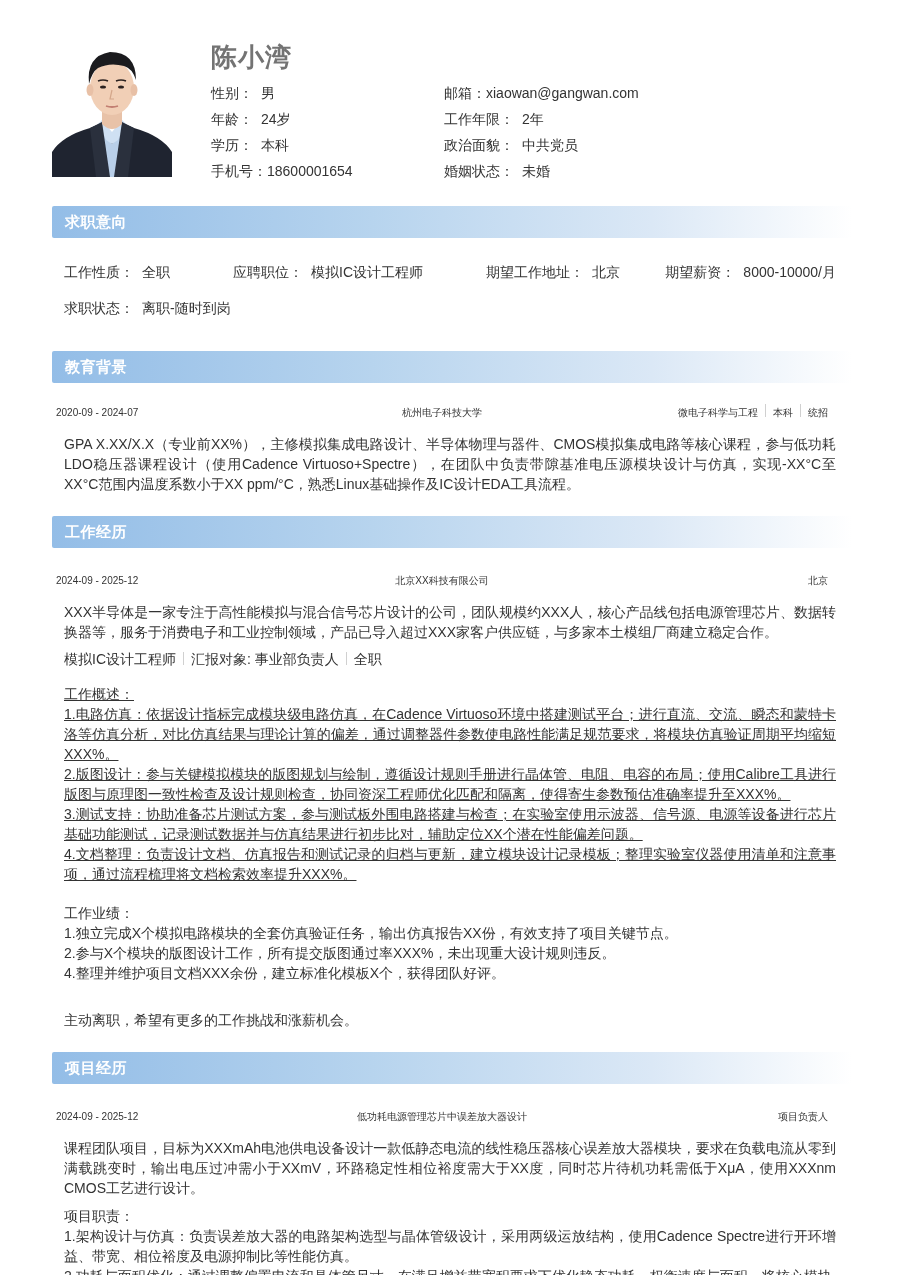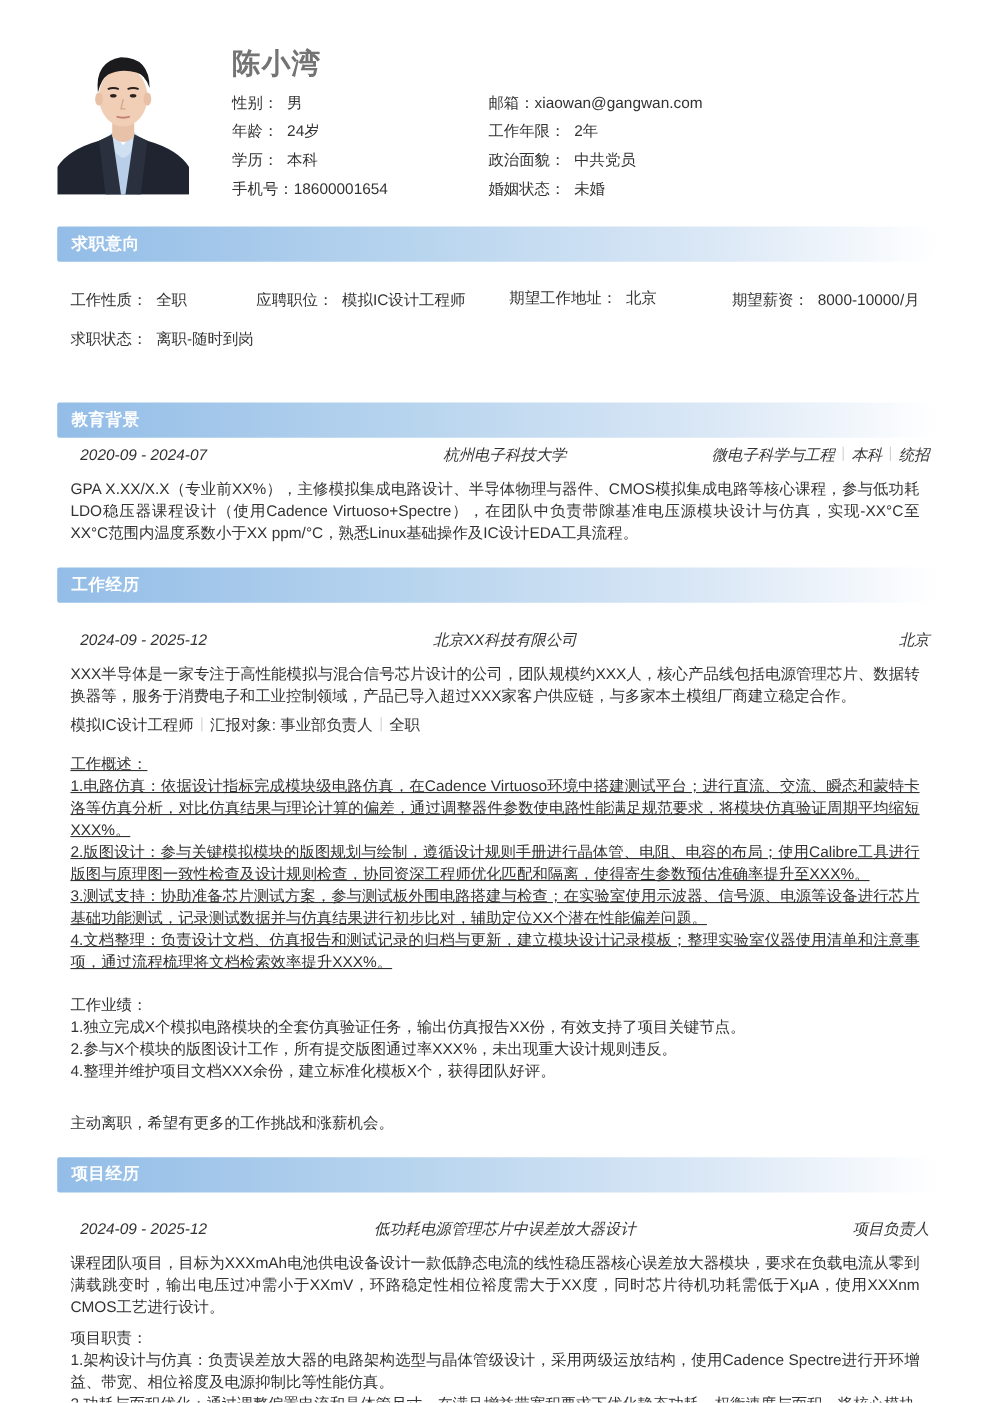--- a/index.html
+++ b/index.html
@@ -37,21 +37,21 @@
     }
     .section-bar .title {
       position: absolute; left: 13px; top: 0; line-height: 32px;
       color: #ffffff; font-weight: bold; font-size: 15px; letter-spacing: 0.5px;
     }
 
     .row { position: absolute; left: 64px; width: 772px; font-size: 14px; color: #333; }
     .kv { position: absolute; white-space: nowrap; }
     .kv .v { margin-left: 8px; }
 
-    .entry-head { position: absolute; left: 73px; width: 772px; height: 22px; line-height: 22px; font-size: 14px; font-style: italic; }
+    .entry-head { position: absolute; left: 56px; width: 772px; height: 22px; line-height: 22px; font-size: 10px; }
     .entry-head .l { position: absolute; left: 0; }
     .entry-head .c { position: absolute; left: 0; right: 0; text-align: center; }
     .entry-head .r { position: absolute; right: 0; }
     .sep { display: inline-block; width: 1px; height: 13px; background: #d0d0d0; margin: 0 7px; vertical-align: -1px; }
 
     .para {
       position: absolute; left: 64px; width: 772px; font-size: 14px; line-height: 20px; color: #333;
       text-align: justify;
     }
     .para p { margin: 0; }
@@ -107,28 +107,28 @@
       <div class="info-row"><span class="k">婚姻状态：</span><span class="v">未婚</span></div>
     </div>
   </div>
 
   <div class="section-bar" style="top:206px;">
     <span class="title">求职意向</span>
   </div>
   <div class="row" style="top:261px; height:22px; line-height:22px;">
     <span class="kv" style="left:0;"><span>工作性质：</span><span class="v">全职</span></span>
     <span class="kv" style="left:169px;"><span>应聘职位：</span><span class="v">模拟IC设计工程师</span></span>
-    <span class="kv" style="left:399px;font-family:Liberation Serif, serif;"><span>期望工作地址：</span><span class="v">北京</span></span>
+    <span class="kv" style="left:422px;"><span>期望工作地址：</span><span class="v">北京</span></span>
     <span class="kv" style="right:0;"><span>期望薪资：</span><span class="v">8000-10000/月</span></span>
   </div>
   <div class="row" style="top:297px; height:22px; line-height:22px;">
     <span class="kv" style="left:0;"><span>求职状态：</span><span class="v">离职-随时到岗</span></span>
   </div>
 
-  <div class="section-bar" style="top:366px;">
+  <div class="section-bar" style="top:351px;">
     <span class="title">教育背景</span>
   </div>
   <div class="entry-head" style="top:402px;">
     <span class="l">2020-09 - 2024-07</span>
     <span class="c">杭州电子科技大学</span>
     <span class="r"><span>微电子科学与工程</span><span class="sep"></span><span>本科</span><span class="sep"></span><span>统招</span></span>
   </div>
   <div class="para" style="top:434px;">
     <p>GPA X.XX/X.X（专业前XX%），主修模拟集成电路设计、半导体物理与器件、CMOS模拟集成电路等核心课程，参与低功耗LDO稳压器课程设计（使用Cadence Virtuoso+Spectre），在团队中负责带隙基准电压源模块设计与仿真，实现-XX°C至XX°C范围内温度系数小于XX ppm/°C，熟悉Linux基础操作及IC设计EDA工具流程。</p>
   </div>

